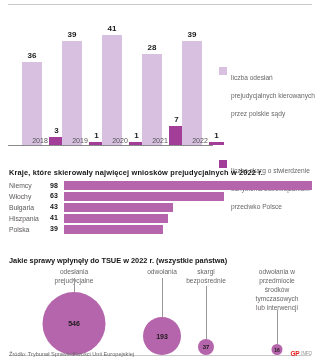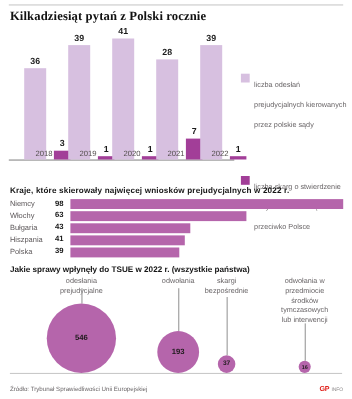--- a/index.html
+++ b/index.html
@@ -50,21 +50,21 @@
     position:absolute;left:9px;top:0;font-size:7.4px;font-weight:bold;color:#151515;
     letter-spacing:.02em;
   }
   .c2-rows{position:absolute;left:9px;top:13px;width:302px;}
   .c2-row{position:relative;height:9.4px;margin-bottom:1.6px;}
   .c2-name{position:absolute;left:0;top:1px;font-size:6.8px;color:#5d585a;}
   .c2-val{position:absolute;left:41px;top:0.5px;font-size:7px;font-weight:bold;color:#151515;}
   .c2-bar{position:absolute;left:55px;top:0;height:9.4px;background:#b565ab;}
 
   
-  .c3{position:absolute;left:0;top:240px;width:320px;height:108px;}
+  .c3{position:absolute;left:0;top:256px;width:320px;height:108px;}
   .c3-title{position:absolute;left:9px;top:0;font-size:7.4px;font-weight:bold;color:#151515;}
   .c3-base{position:absolute;left:9px;top:99px;width:302px;height:1px;background:#c9c9c9;}
   .bub-grp{position:absolute;top:0;}
   .bub-lab{
     position:absolute;left:50%;transform:translateX(-50%);top:12px;
     font-size:6.6px;line-height:1.35;color:#6a6668;text-align:center;white-space:pre-line;
   }
   .bub-line{position:absolute;left:50%;width:1px;background:#9a9a9a;}
   .bubble{
     position:absolute;left:50%;transform:translateX(-50%);
@@ -79,21 +79,20 @@
   .logo .mark{font-size:6.5px;font-weight:bold;color:#e0201b;letter-spacing:-.3px;}
   .logo .sub{font-size:4.5px;color:#8d8a8b;}
 </style>
 </head>
 <body>
 
 <div class="page">
 
   <div class="top-rule"></div>
 
-  <div class="h-title">Kilkadziesiąt pytań z Polski rocznie</div>
 
   <div class="c1">
     <div class="c1-plot">
       <div class="c1-axis"></div>
 
       <div class="grp" style="left:4px;">
         <div class="bar light" style="left:10px;height:83px;">
           <div class="v">36</div>
         </div>
         <div class="bar dark" style="left:37px;height:8px;">

